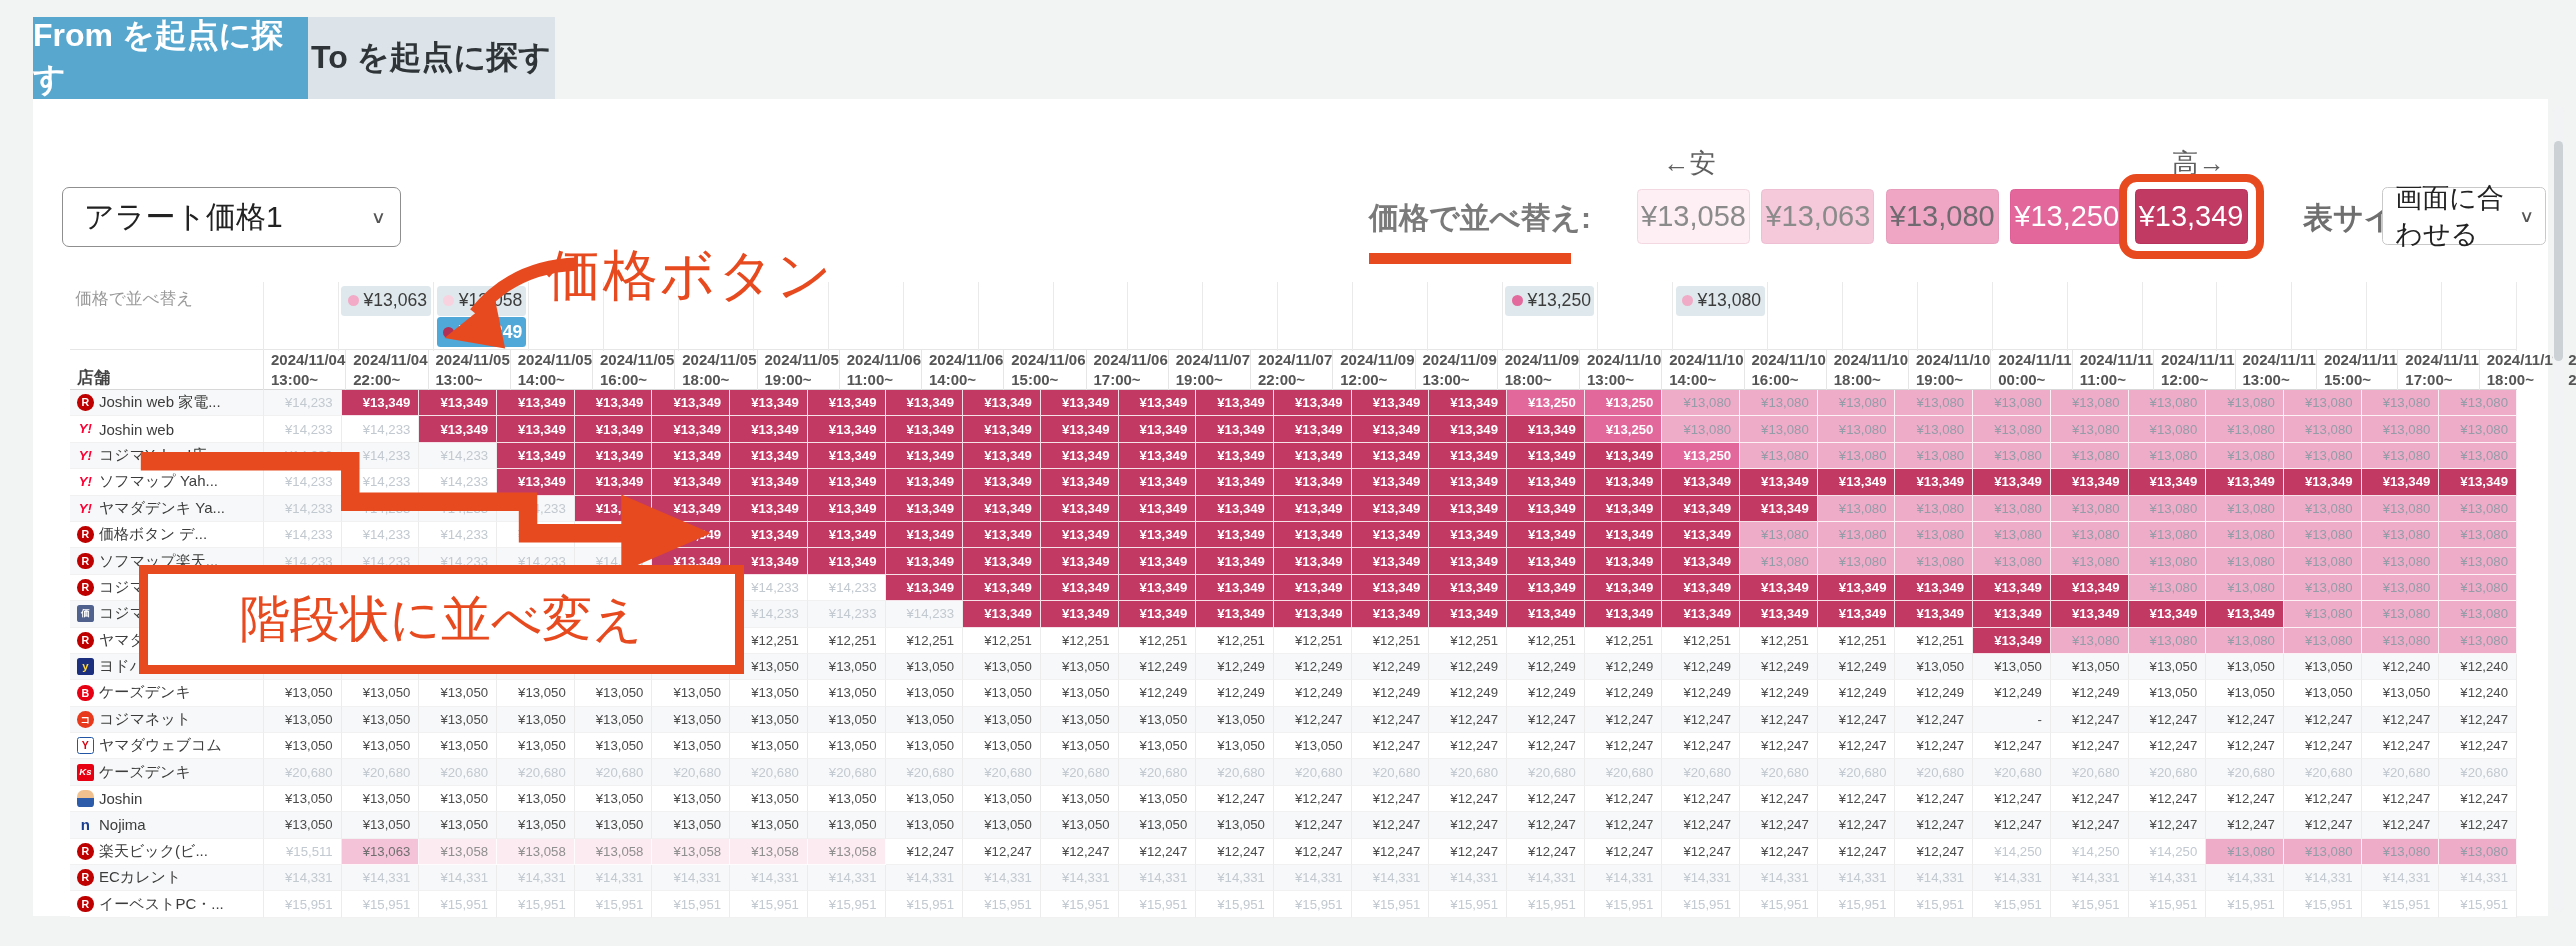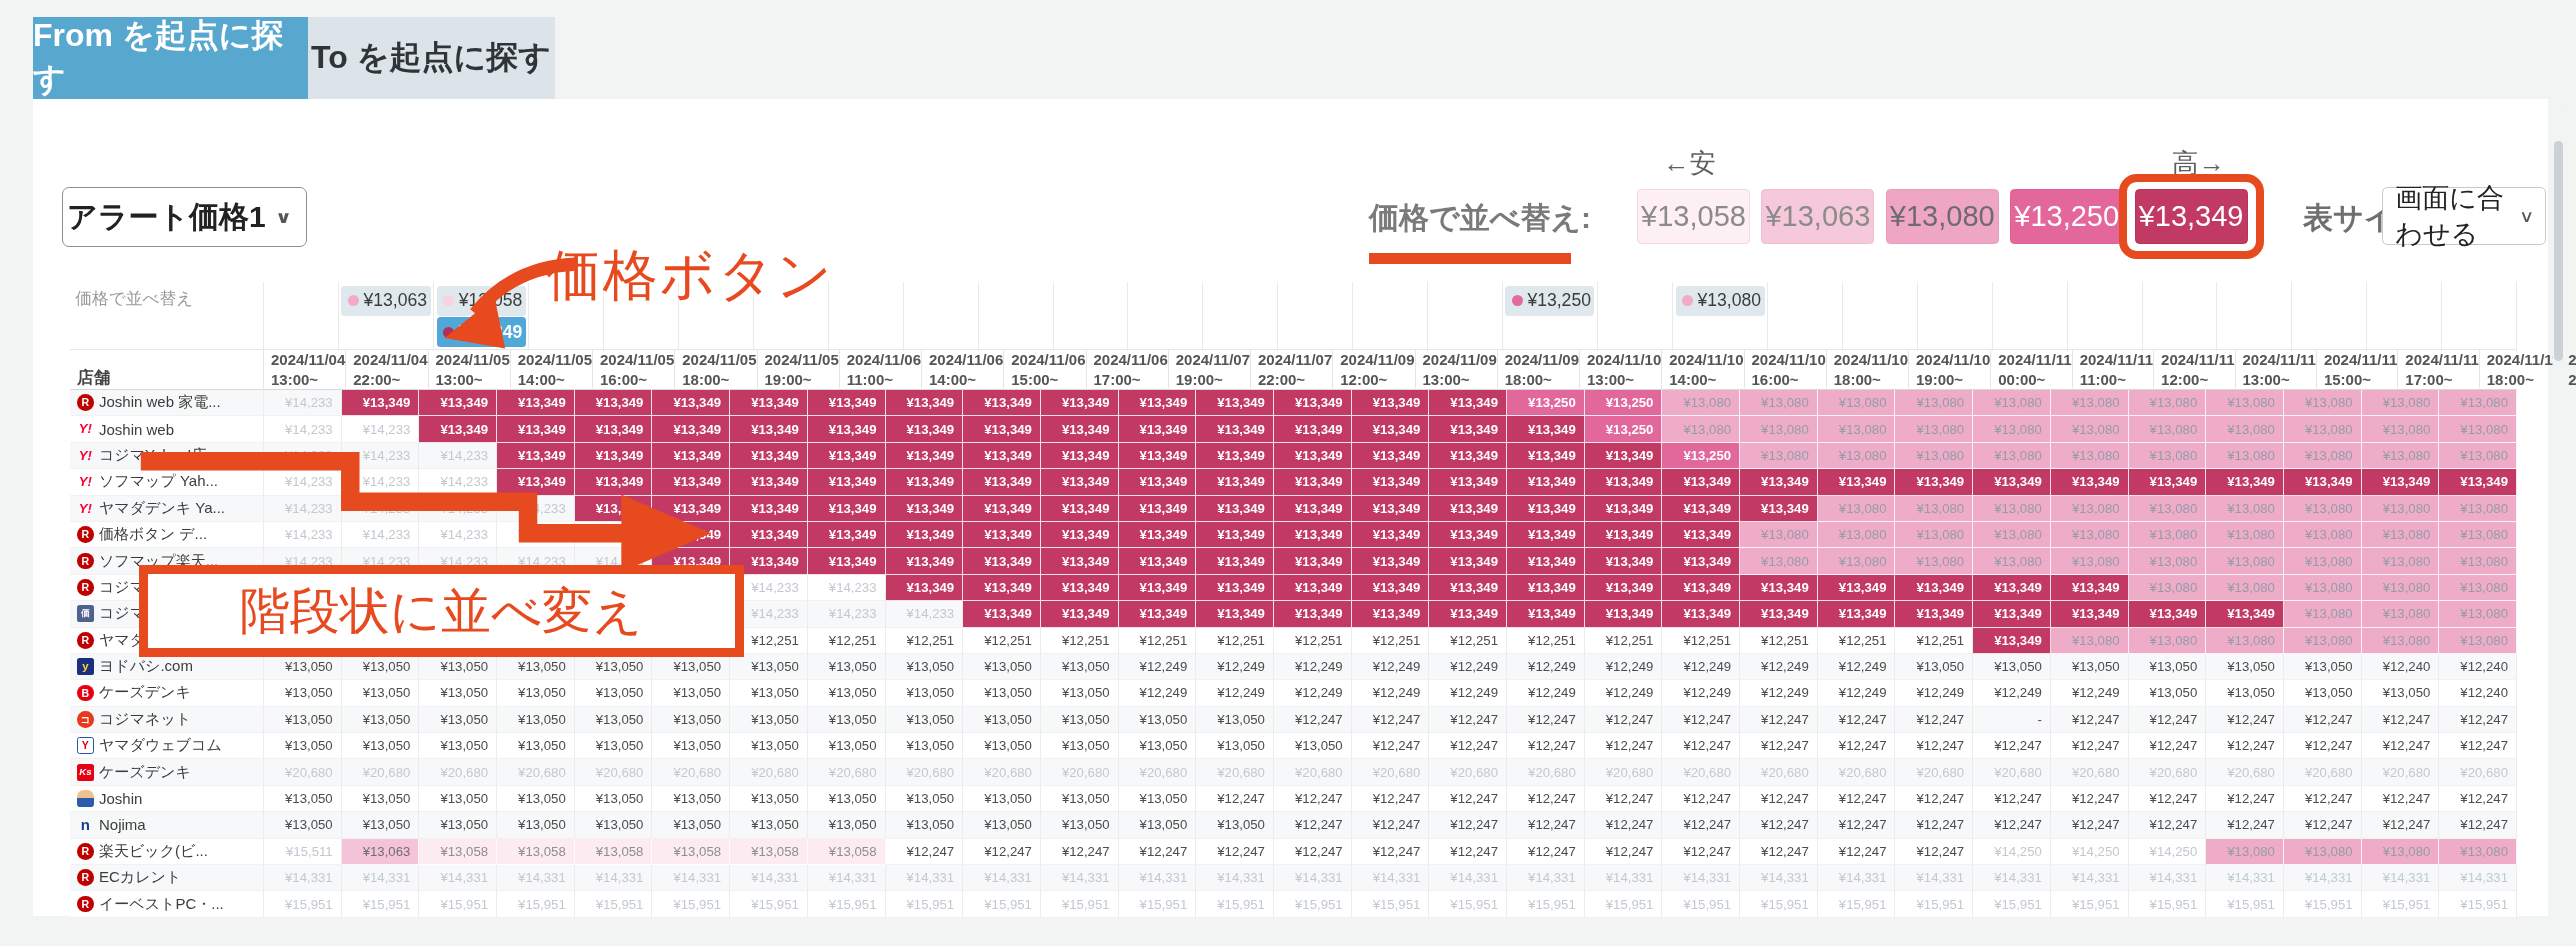--- a/index.html
+++ b/index.html
@@ -7,21 +7,21 @@
   
   .tab{position:absolute;top:16.7px;height:82px;display:flex;align-items:center;justify-content:center;
        font-size:32px;font-weight:bold;cursor:pointer;}
   .tab.active{left:33px;width:275px;background:#57a7cf;color:#fff;}
   .tab.inactive{left:307px;width:248px;background:#dde4e9;color:#2e3437;}
   
   .card{position:absolute;left:33px;top:99px;width:2515px;height:817px;background:#ffffff;}
   
   .select-box{position:absolute;display:flex;align-items:center;justify-content:space-between;
               border-radius:7px;background:#fff;box-sizing:border-box;}
-  .alert-select{left:62px;top:187px;width:245px;height:60px;border:1.8px solid #8f8f8f;font-size:30px;color:#222;padding:0 14px 0 4px;font-weight:bold;}
+  .alert-select{left:62px;top:187px;width:339px;height:60px;border:1.8px solid #8f8f8f;font-size:30px;color:#222;padding:0 14px 0 21px;}
   .size-select{left:2382px;top:187px;width:164px;height:58px;border:1.8px solid #c9c9c9;border-radius:5.3px;font-size:27px;color:#222;padding:0 10.6px 0 12.3px;}
   .chev{color:#555;font-size:21px;transform:scaleY(.8);}
   .suffix{position:absolute;left:373px;top:200px;font-size:30px;color:#8f8f8f;}
   .sort-label{position:absolute;left:1369px;top:198px;font-size:30px;font-weight:bold;color:#7a7a7a;}
   .size-label{position:absolute;left:2303px;top:198px;font-size:30px;font-weight:bold;color:#6f6f6f;}
   .cheap{position:absolute;left:1663px;top:146px;font-size:26.4px;color:#5f5f5f;}
   .expensive{position:absolute;left:2172px;top:146px;font-size:26.4px;color:#5f5f5f;}
   .sort-buttons{position:absolute;left:1637px;top:189px;display:flex;gap:11.4px;}
   .btnwrap{position:relative;}
   .sort-btn{height:55px;min-width:113px;display:flex;align-items:center;justify-content:center;
@@ -71,21 +71,21 @@
   .i-ks{background:#e60012;border-radius:2.6px;font-style:italic;font-size:9.7px;}
   .i-joshin{background:linear-gradient(180deg,#f0c08e 45%,#2c5caa 45%);border-radius:40% 40% 20% 20%;}
   .i-nojima{background:none;color:#1b3f8f;border-radius:0;font-size:15px;}
   
   .vscroll{position:absolute;left:2553px;top:106px;width:10.6px;height:806px;background:#f1f3f4;border-radius:5.3px;}
   .vthumb{position:absolute;left:0.9px;top:35px;width:8.8px;height:220px;background:#ccd1d5;border-radius:4.4px;}
   
   .anno{position:absolute;color:#e84a1f;font-weight:normal;pointer-events:none;}
   .anno-price-btn{left:546px;top:239px;font-size:55px;letter-spacing:1.8px;}
   .anno-underline{left:1369px;top:253px;width:202px;height:11.4px;background:#e84a1f;}
-  .anno-box{left:139px;top:565px;width:605px;height:92px;background:#fff;border:9.7px solid #e84a1f;
+  .anno-box{left:139px;top:565px;width:605px;height:109px;background:#fff;border:9.7px solid #e84a1f;
             box-sizing:border-box;display:flex;align-items:center;justify-content:center;font-size:50px;}
   .anno-svg{position:absolute;left:0;top:0;width:2576px;height:947px;pointer-events:none;}
 </style>
 </head>
 <body>
 
 <div class="page">
 
   <div class="tab inactive">To を起点に探す</div>
   <div class="tab active">From を起点に探す</div>

